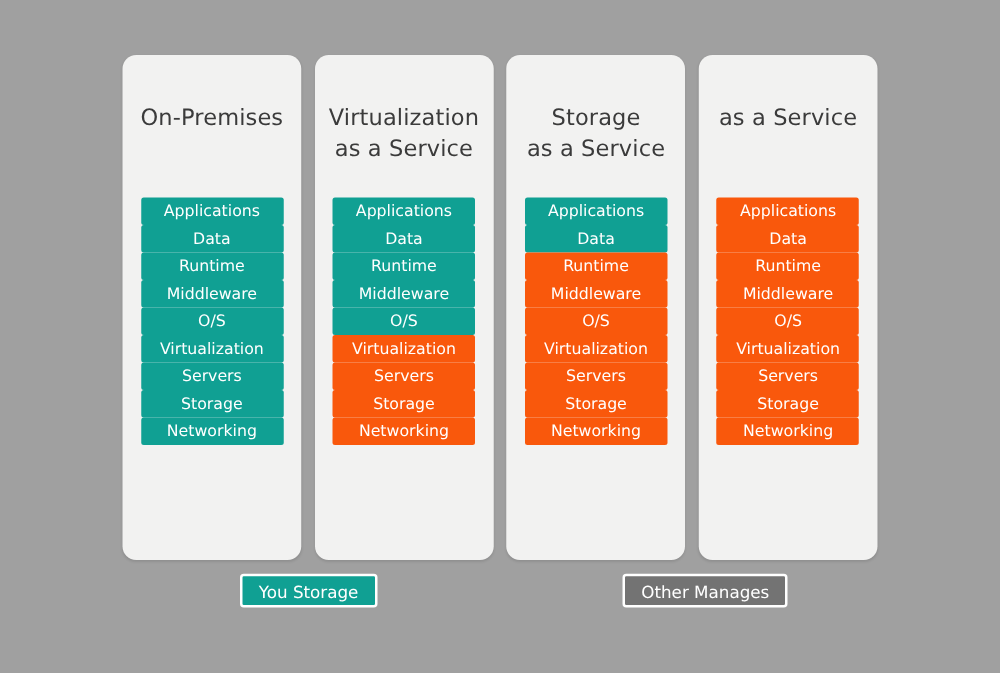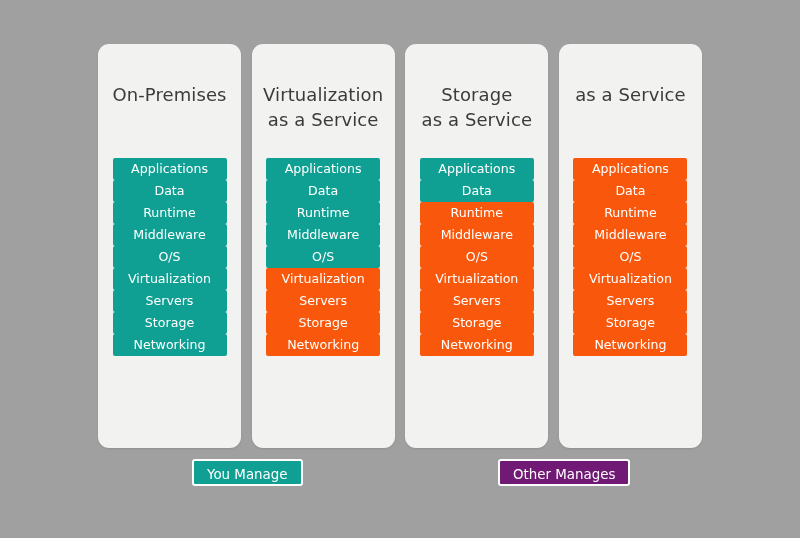--- a/index.html
+++ b/index.html
@@ -95,21 +95,21 @@
     padding: 0 13px;
     color: #ffffff;
     font-size: 13.4px;
     border-radius: 3px;
     border: 2px solid #ffffff;
     box-sizing: border-box;
     white-space: nowrap;
     text-align: center;
   }
   .legend-item.you   { left: 192px; background: #10a093; }
-  .legend-item.other { left: 498px; background: #701a75; }
+  .legend-item.other { left: 498px; background: #737373; }
 </style>
 </head>
 <body>
 
 <div id="diagram">
 
   <div class="cards-row">
       <div class="card">
         <div class="card-title">
           <span class="line1">On-Premises</span>
@@ -172,17 +172,17 @@
           <div class="layer manage-other">O/S</div>
           <div class="layer manage-other">Virtualization</div>
           <div class="layer manage-other">Servers</div>
           <div class="layer manage-other">Storage</div>
           <div class="layer manage-other">Networking</div>
         </div>
       </div>
     </div>
 
   <div class="legend">
-    <div class="legend-item you">You Manage</div>
+    <div class="legend-item you">You Storage</div>
     <div class="legend-item other">Other Manages</div>
   </div>
 
 </div>
 
 </body></html>

